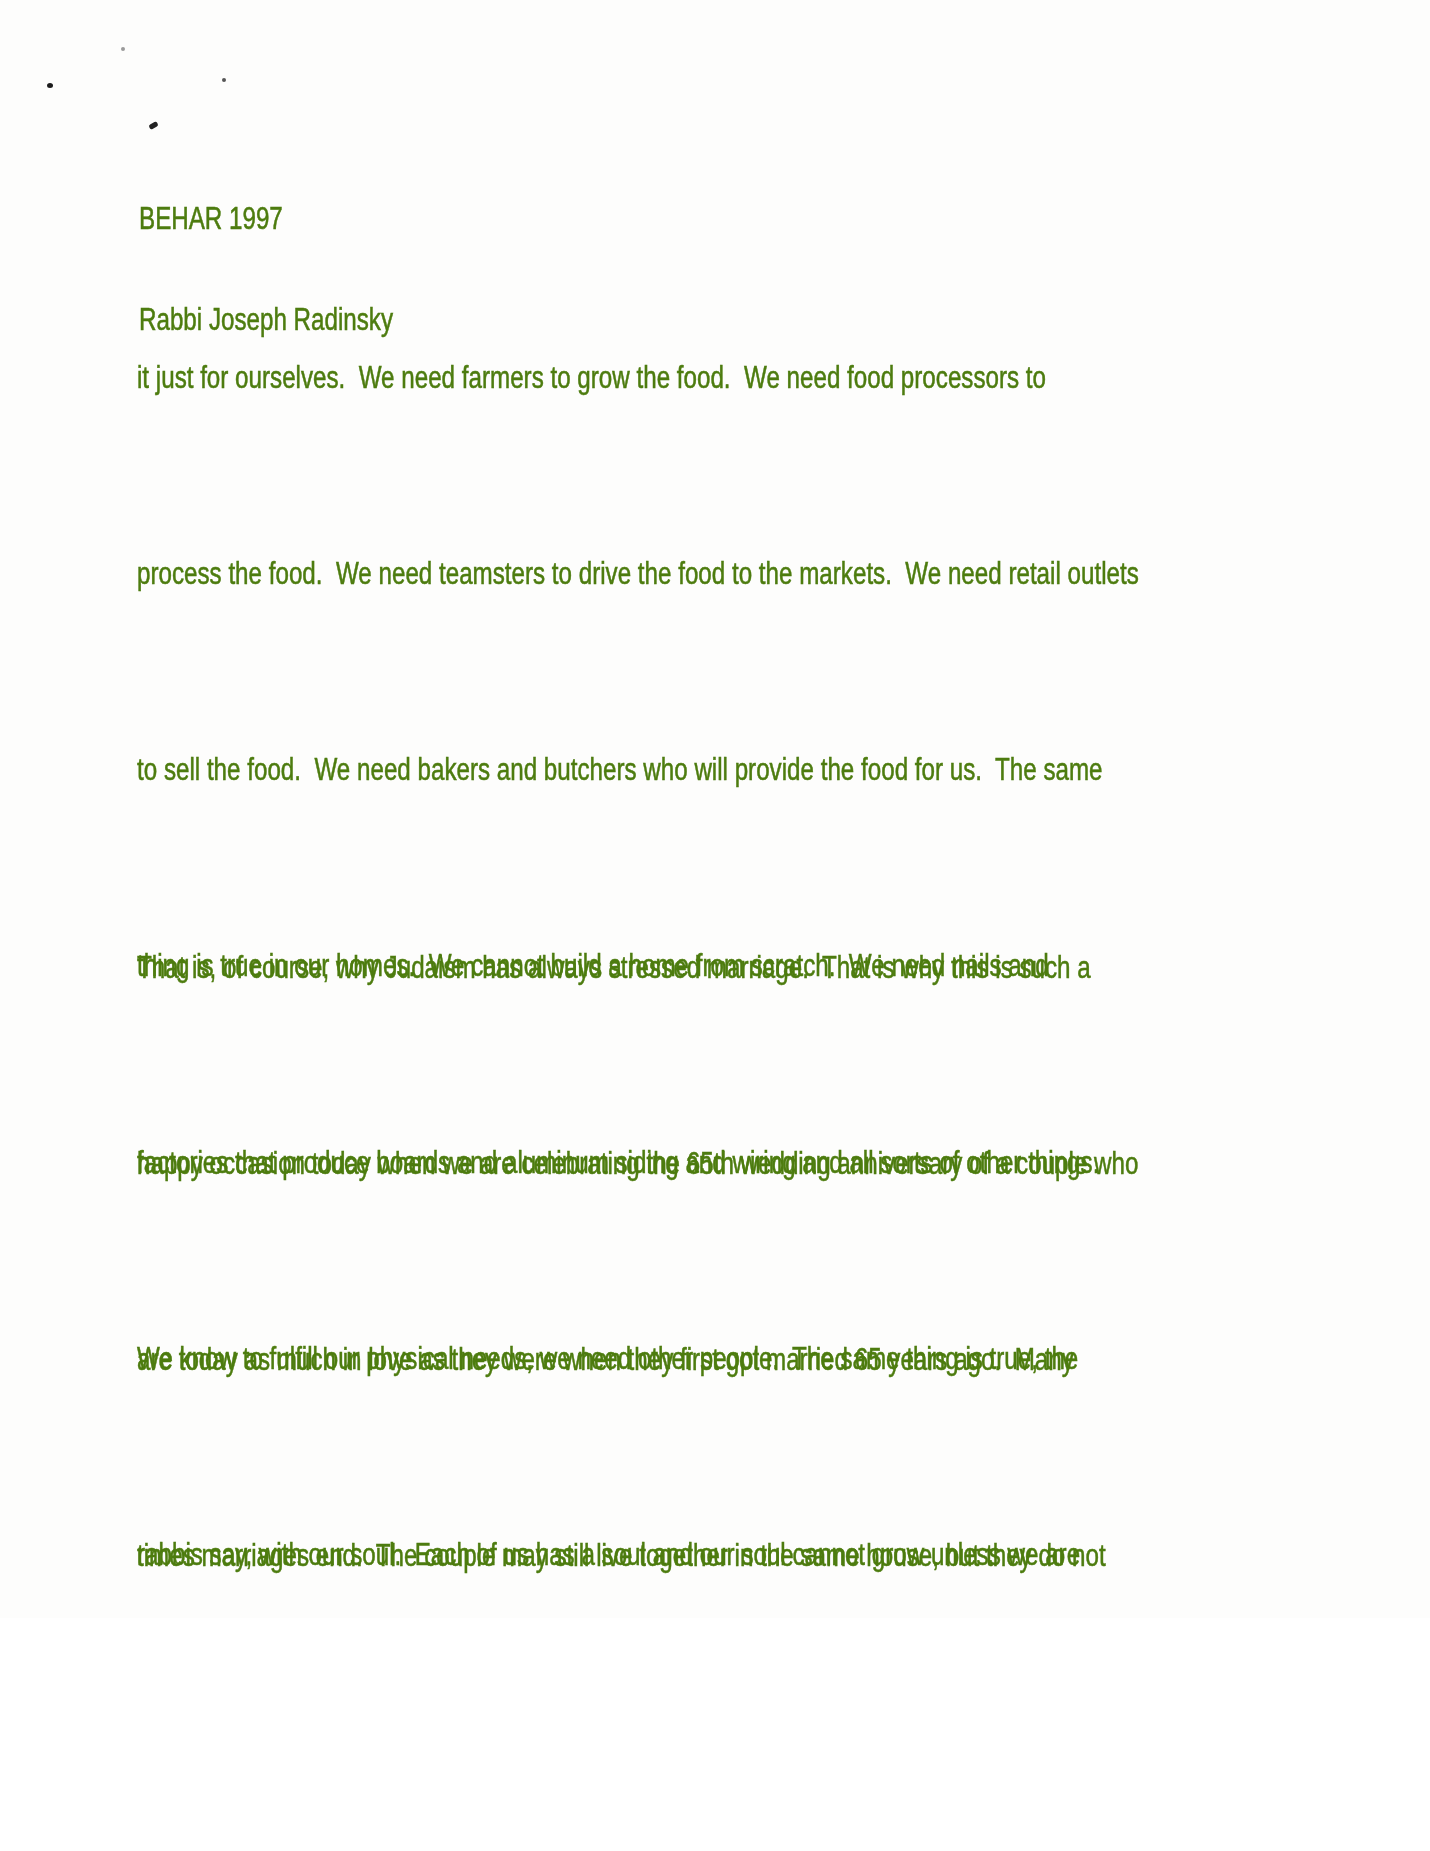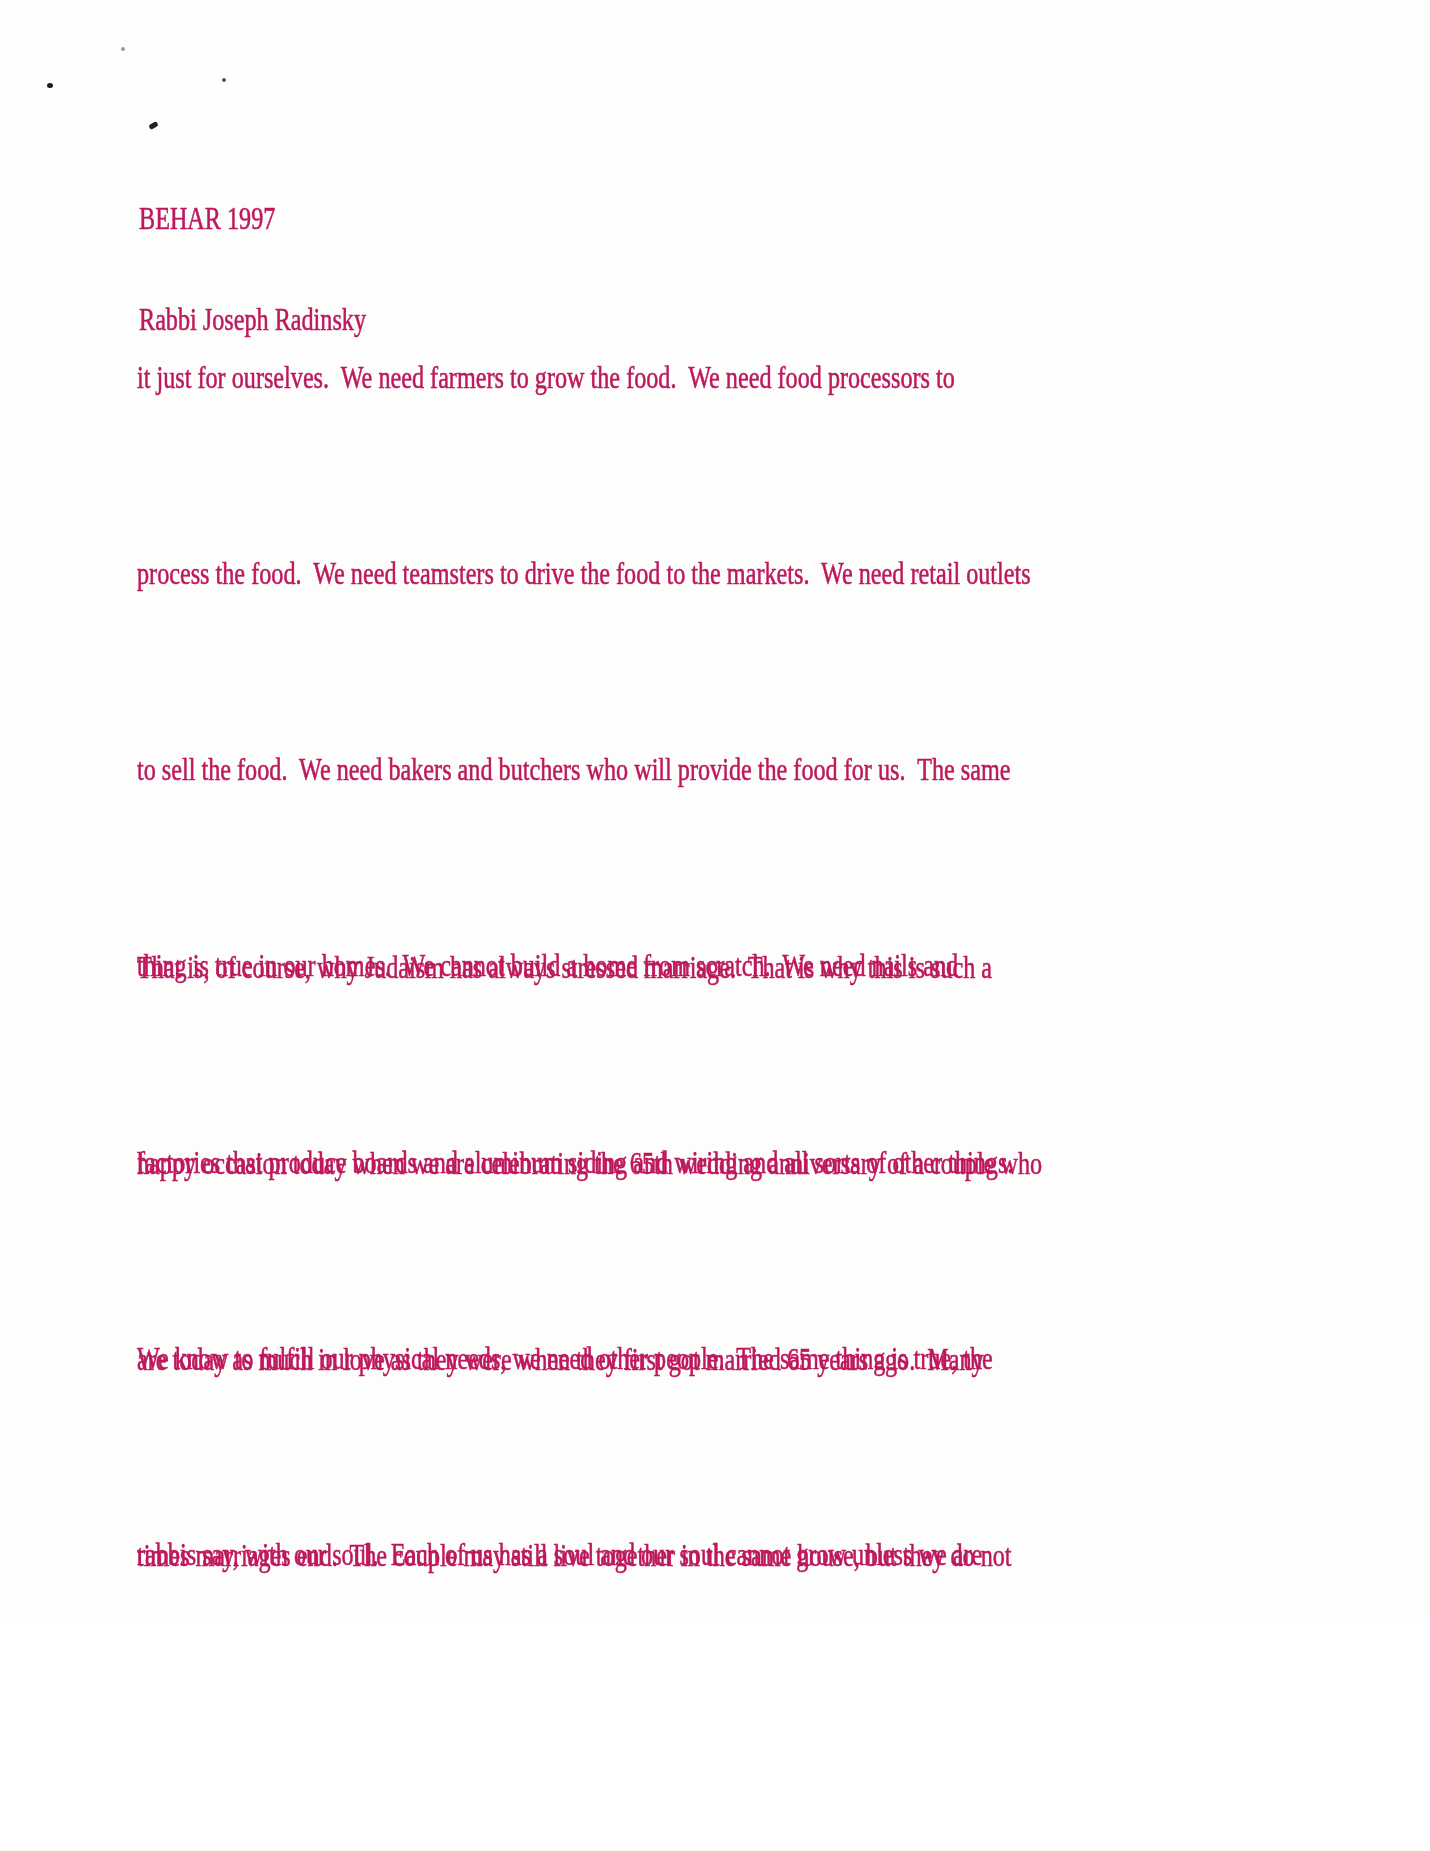--- a/index.html
+++ b/index.html
@@ -5,22 +5,22 @@
   html, body {
     margin: 0;
     padding: 0;
     background: #ffffff;
   }
   .page {
     position: relative;
     width: 1430px;
     height: 1618px;
     background: #fdfdfc;
-    color: #be185d;
-    font-family: Liberation Serif, serif;
+    color: #4d7c0f;
+    font-family: Liberation Sans, sans-serif;
     overflow: hidden;
   }
   .txt {
     white-space: pre;
     -webkit-text-stroke: 0.55px currentColor;
   }
   .header {
     position: absolute;
     left: 139px;
     top: 135px;

